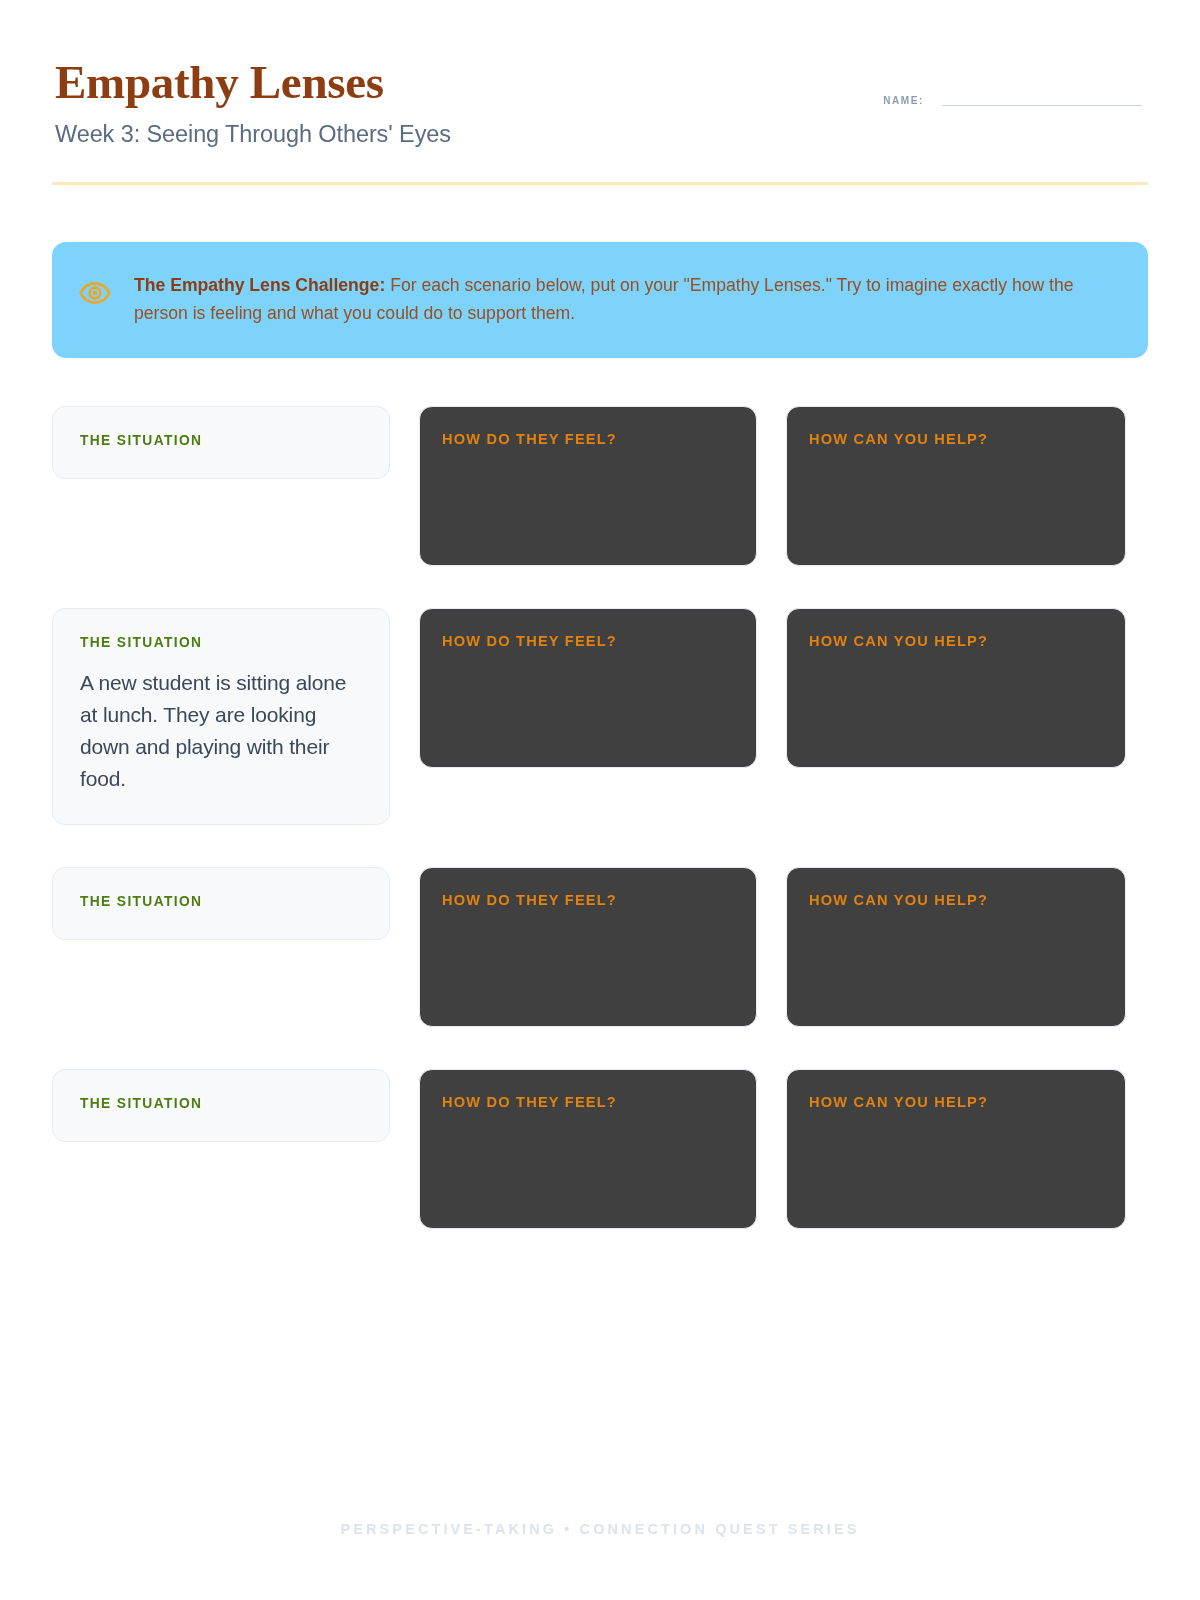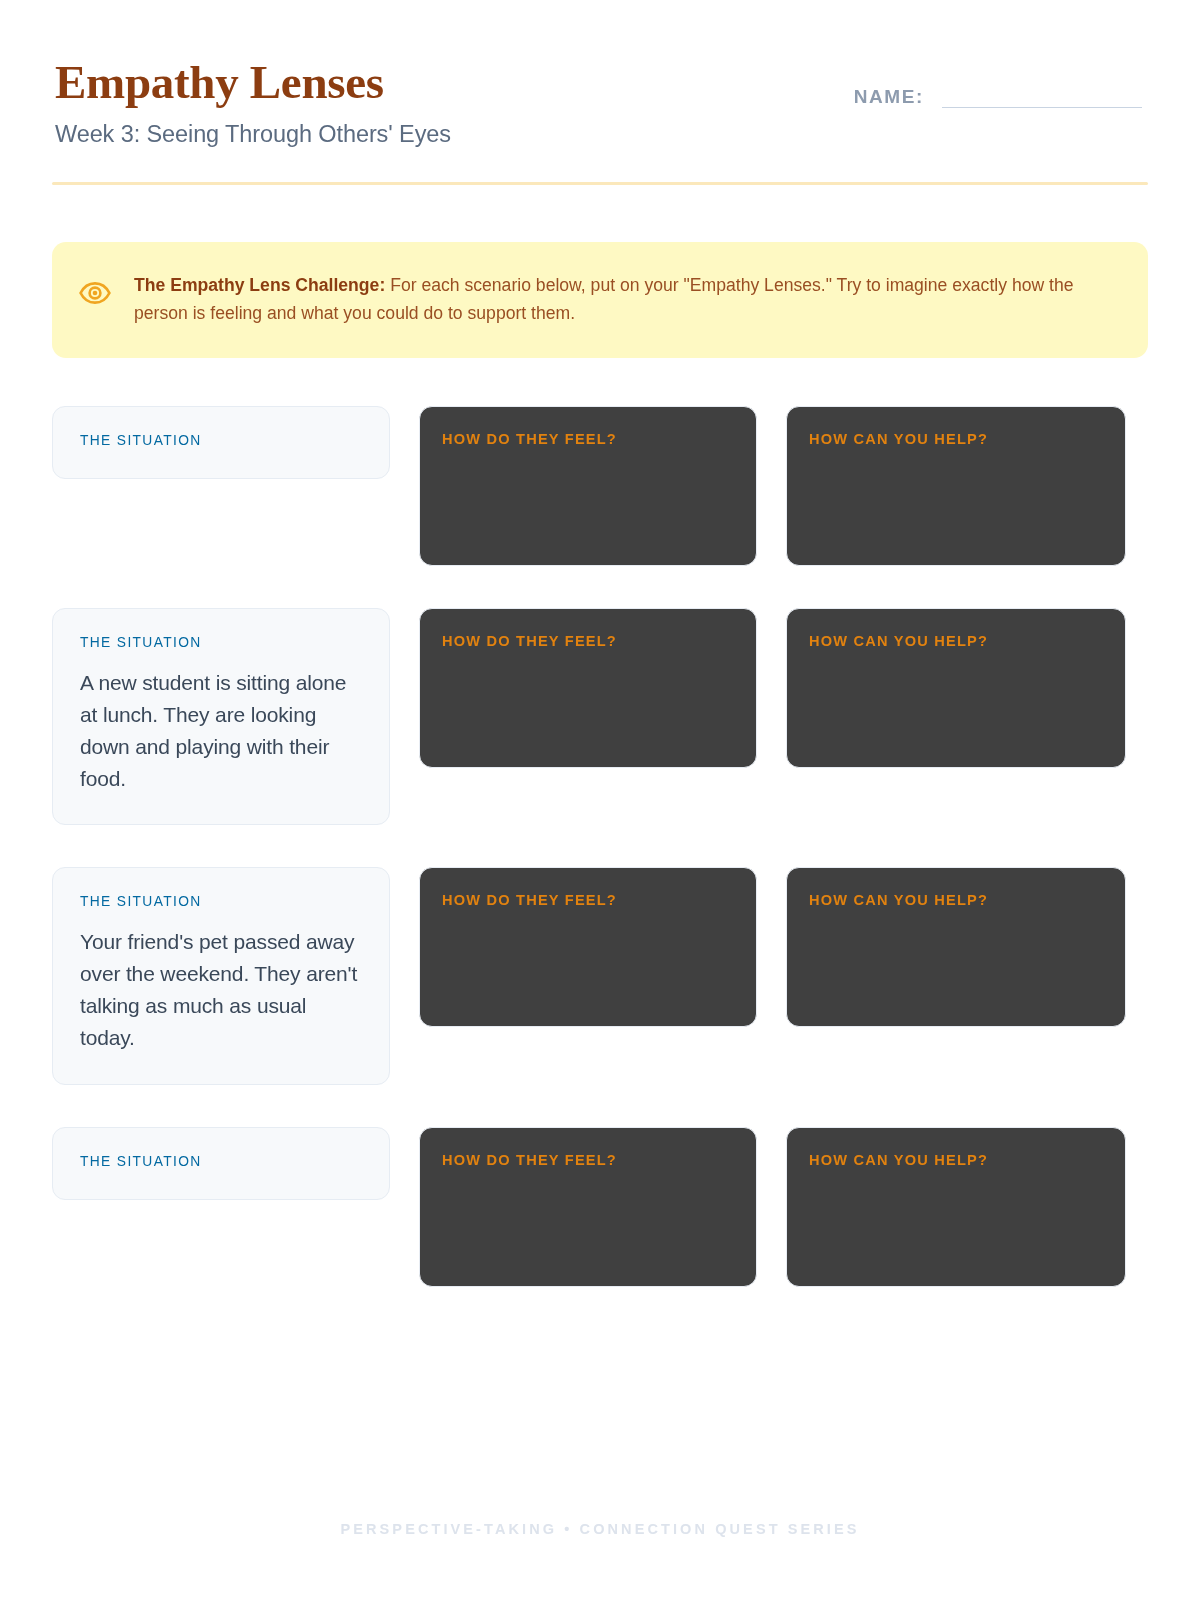--- a/index.html
+++ b/index.html
@@ -54,21 +54,21 @@
 
   .name-field {
     display: flex;
     align-items: flex-end;
     gap: 18px;
     margin-top: 28px;
     padding-right: 6px;
   }
 
   .name-label {
-    font-size: 19px;
+    font-size: 10px;
     font-weight: bold;
     letter-spacing: 1.6px;
     color: #8d9bae;
   }
 
   .name-line {
     width: 200px;
     border-bottom: 1.5px solid #c9d4e2;
     height: 20px;
   }
@@ -76,21 +76,21 @@
   .header-rule {
     margin-top: 34px;
     height: 3px;
     background: #fbe8bb;
     border-radius: 2px;
   }
 
   
   .callout {
     margin-top: 57px;
-    background: #fef9c3;
+    background: #7dd3fc;
     border-radius: 14px;
     padding: 28px 30px 30px 26px;
     display: flex;
     gap: 22px;
     align-items: flex-start;
   }
 
   .callout-icon {
     flex: 0 0 auto;
     margin-top: 6px;
@@ -130,23 +130,23 @@
 
   .situation-card {
     background: #f7f9fb;
     border: 1px solid #e6ecf3;
     border-radius: 13px;
     padding: 26px 25px 30px 27px;
   }
 
   .situation-label {
     font-size: 13.8px;
-    font-weight: normal;
+    font-weight: bold;
     letter-spacing: 1.35px;
-    color: #0369a1;
+    color: #4d7c0f;
   }
 
   .situation-text {
     margin-top: 17px;
     font-size: 21px;
     line-height: 1.52;
     color: #3a4859;
     letter-spacing: -0.15px;
   }
 
@@ -239,21 +239,20 @@
       </div>
       <div class="answer-box">
         <div class="answer-label">HOW CAN YOU HELP?</div>
         <div class="answer-lines"></div>
       </div>
     </div>
 
     <div class="scenario-row">
       <div class="situation-card">
         <div class="situation-label">THE SITUATION</div>
-        <div class="situation-text">Your friend's pet passed away over the weekend. They aren't talking as much as usual today.</div>
       </div>
       <div class="answer-box">
         <div class="answer-label">HOW DO THEY FEEL?</div>
         <div class="answer-lines"></div>
       </div>
       <div class="answer-box">
         <div class="answer-label">HOW CAN YOU HELP?</div>
         <div class="answer-lines"></div>
       </div>
     </div>

